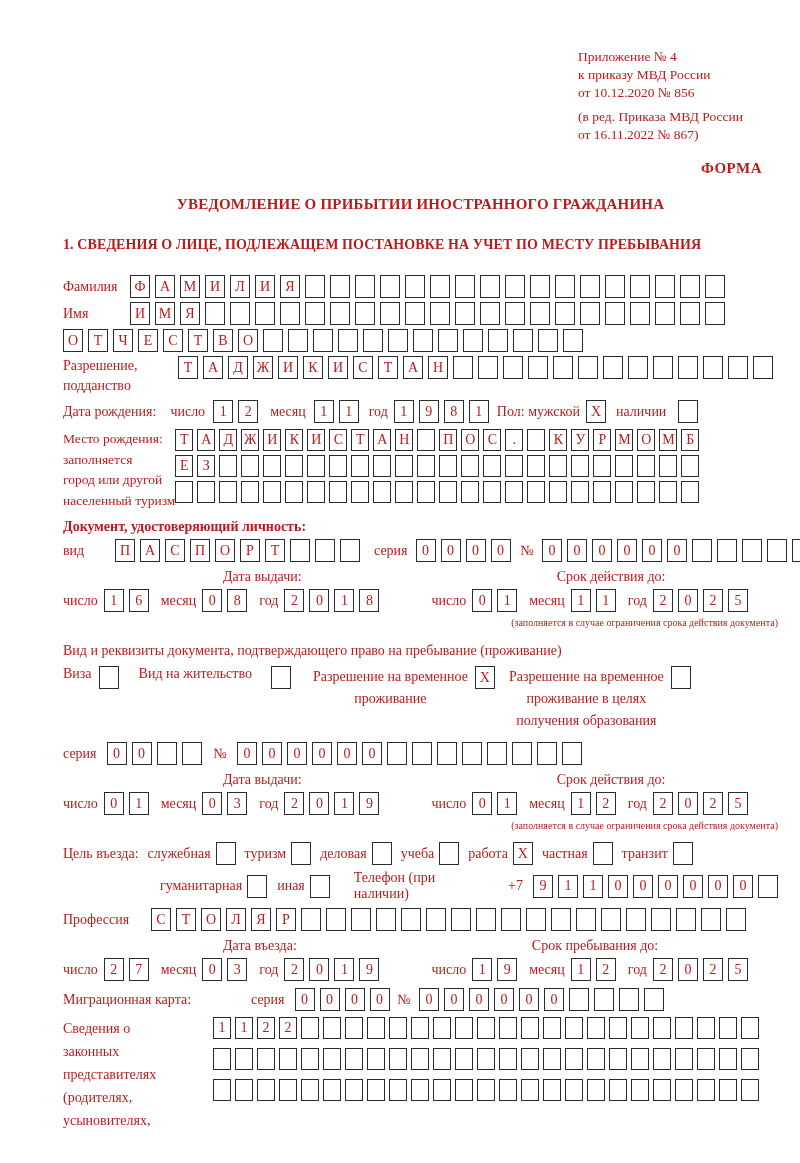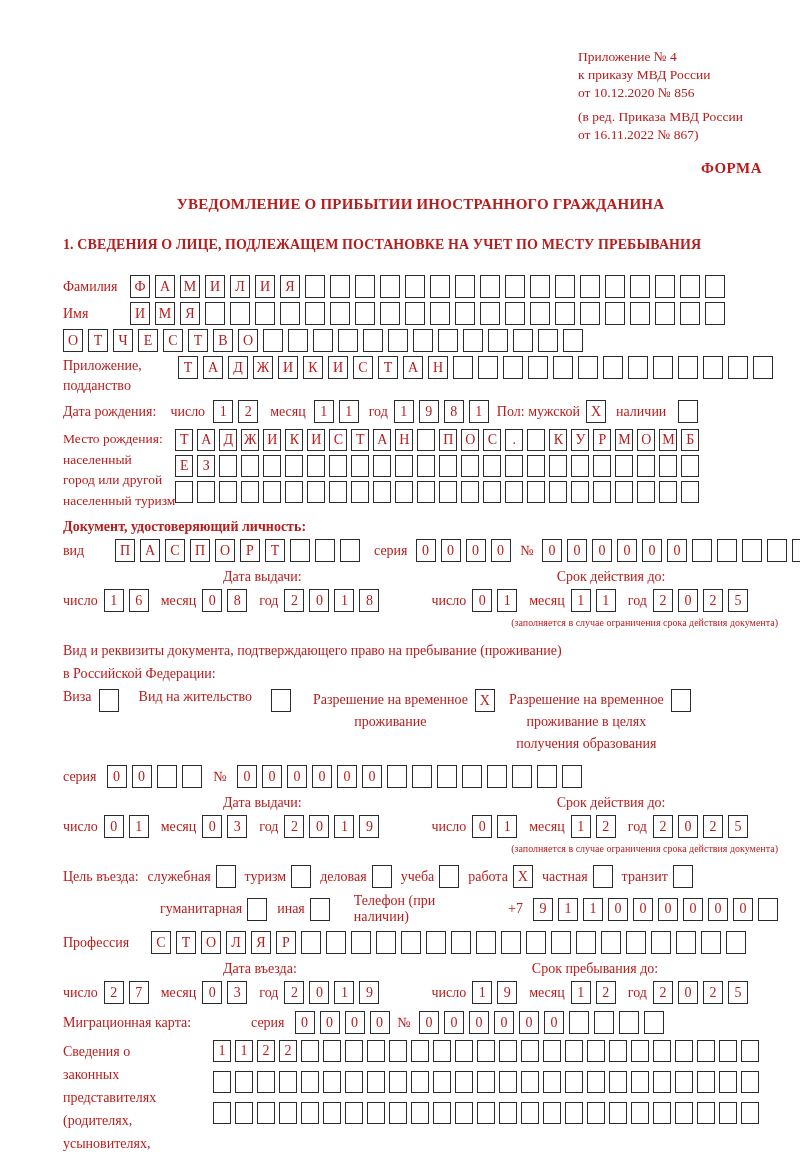--- a/index.html
+++ b/index.html
@@ -158,21 +158,21 @@
         <span class="cell"></span>
         <span class="cell"></span>
         <span class="cell"></span>
         <span class="cell"></span>
         <span class="cell"></span>
       </div>
   </div>
 
   <div class="row start">
     <span class="lbl vstack" style="width:115px">
-      <span class="sublbl">Приложение,</span>
+      <span class="sublbl">Разрешение,</span>
       <span class="sublbl">подданство</span>
     </span>
     <div class="boxes">
         <span class="cell">Т</span>
         <span class="cell">А</span>
         <span class="cell">Д</span>
         <span class="cell">Ж</span>
         <span class="cell">И</span>
         <span class="cell">К</span>
         <span class="cell">И</span>
@@ -217,21 +217,21 @@
       </div>
     <span style="margin-left:8px">Пол: мужской</span>
     <span class="cell" style="margin-left:6px">X</span>
     <span style="margin-left:10px">наличии</span>
     <span class="cell" style="margin-left:12px"></span>
   </div>
 
   <div class="row start" style="margin-top:6px">
     <span class="lbl bp-labels">
       <div>Место рождения:</div>
-      <div>населенный</div>
+      <div>заполняется</div>
       <div>город или другой</div>
       <div>населенный туризм</div>
     </span>
     <div class="vstack g4">
       <div class="boxes tight">
           <span class="cell">Т</span>
           <span class="cell">А</span>
           <span class="cell">Д</span>
           <span class="cell">Ж</span>
           <span class="cell">И</span>
@@ -390,21 +390,20 @@
           <span class="cell">0</span>
           <span class="cell">2</span>
           <span class="cell">5</span>
         </div>
     </div>
   </div>
   <div class="note">(заполняется в случае ограничения срока действия документа)</div>
 
   <div class="intro">
     <div>Вид и реквизиты документа, подтверждающего право на пребывание (проживание)</div>
-    <div>в Российской Федерации:</div>
   </div>
 
   <div class="opts">
     <div class="opt">
       <span>Виза</span>
       <span class="cell"></span>
     </div>
     <div class="opt" style="margin-left:6px">
       <span>Вид на жительство</span>
       <span class="cell" style="margin-left:12px"></span>

